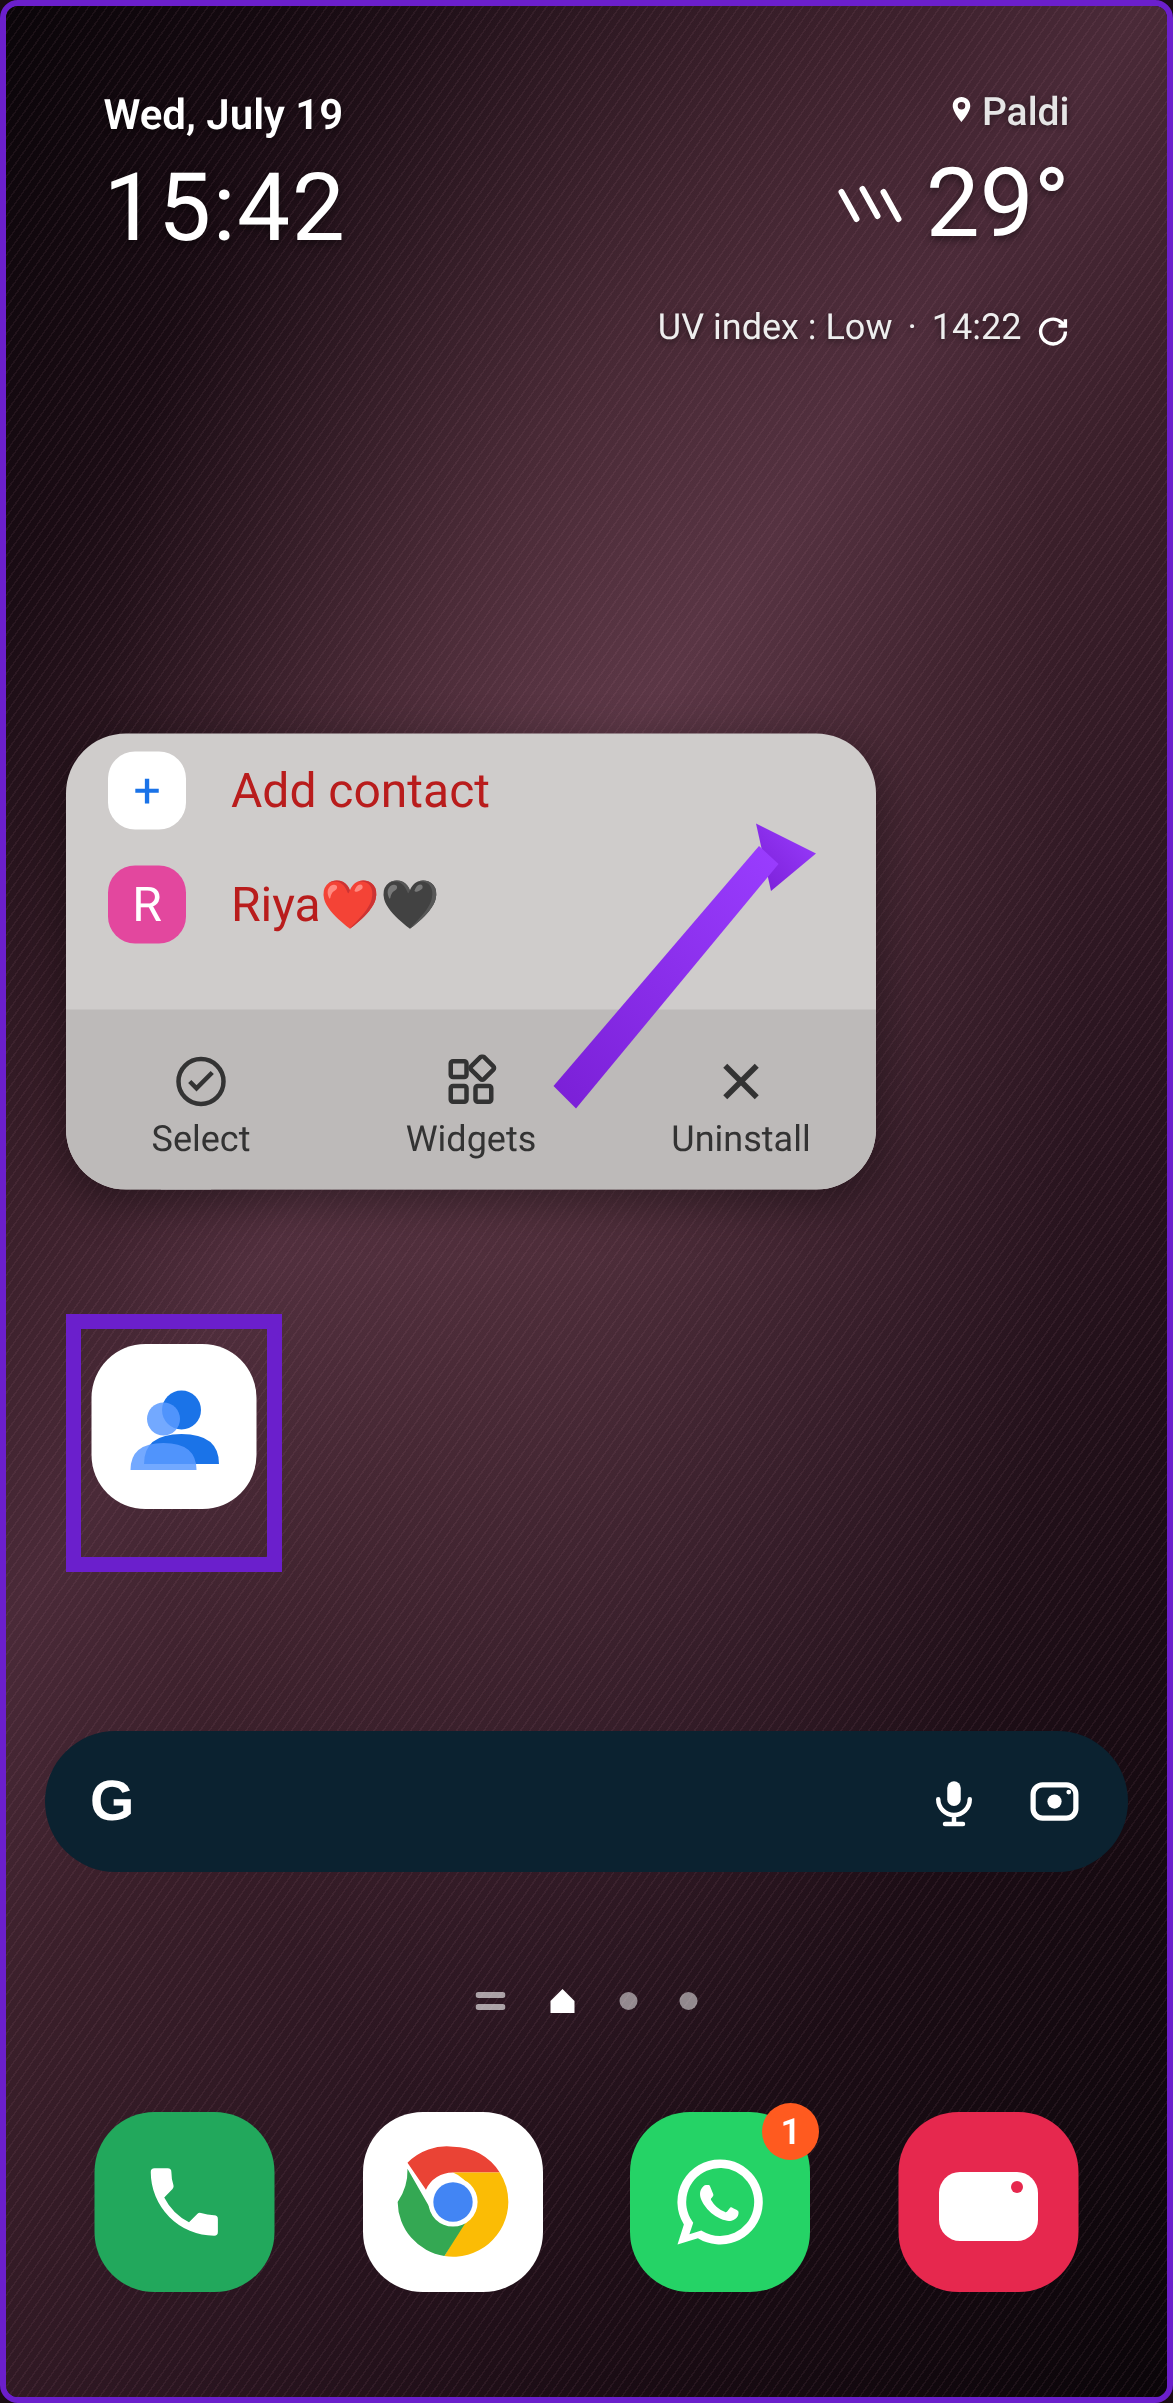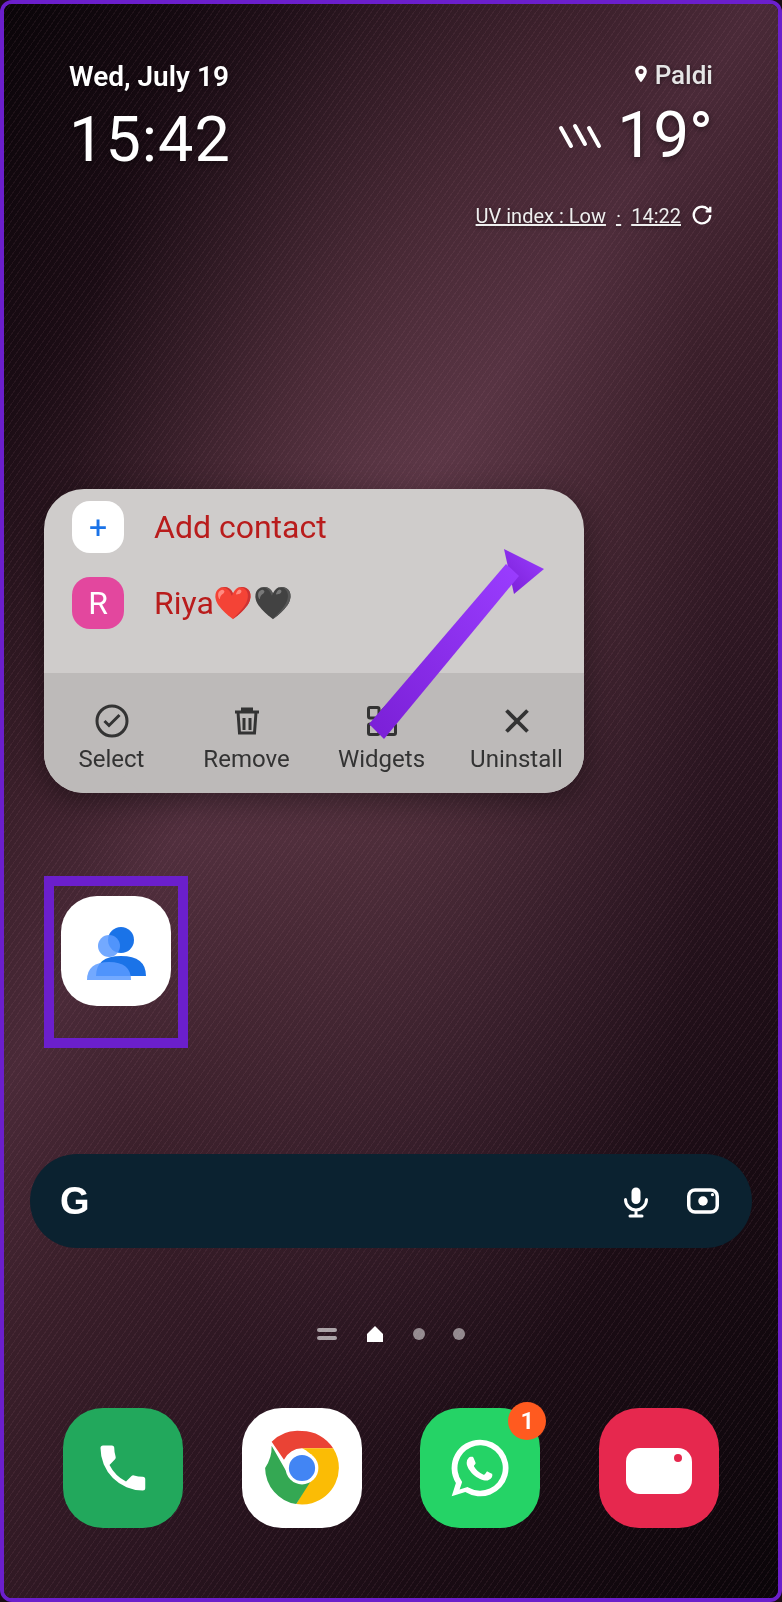--- a/index.html
+++ b/index.html
@@ -60,27 +60,26 @@
   .date { font-size: 28px; font-weight: 600; color: #fff; text-shadow: 0 1px 4px rgba(0,0,0,0.5); }
   .time { font-size: 63px; font-weight: 400; margin-top: 10px; letter-spacing: 1px; text-shadow: 0 2px 6px rgba(0,0,0,0.5); }
   .weather-col { text-align: right; }
   .location { font-size: 26px; font-weight: 500; color: #e5e5e5; text-shadow: 0 1px 4px rgba(0,0,0,0.5); }
   .temp-row { display: flex; align-items: center; justify-content: flex-end; gap: 12px; margin-top: 8px; }
   .temp { font-size: 64px; font-weight: 400; text-shadow: 0 2px 6px rgba(0,0,0,0.5); }
   .weather-sub {
     position: absolute;
     top: 200px;
     right: 65px;
-    font-size: 20px;
+    font-size: 24px;
     color: #eee;
     text-shadow: 0 1px 4px rgba(0,0,0,0.5);
     display: flex;
-    align-items: flex-start;
+    align-items: flex-end;
     gap: 10px;
-    text-decoration: underline;
   }
 
   
   .popup {
     position: absolute;
     top: 485px;
     left: 40px;
     width: 540px;
     border-radius: 40px;
     background: #cfcccb;
@@ -280,21 +279,21 @@
         <svg style="width:20px;height:26px;display:inline-block;vertical-align:-3px;margin-right:4px" viewBox="0 0 24 24" fill="white">
             <path d="M12 2C8 2 5 5 5 9c0 5 7 13 7 13s7-8 7-13c0-4-3-7-7-7zm0 10a3 3 0 110-6 3 3 0 010 6z"></path>
           </svg><span>Paldi</span>
       </div>
       <div class="temp-row">
         <svg style="width:50px;height:36px" viewBox="0 0 50 36" fill="none" stroke="white" stroke-width="4" stroke-linecap="round">
             <line x1="6" y1="10" x2="16" y2="28"></line>
             <line x1="20" y1="8" x2="30" y2="26"></line>
             <line x1="34" y1="10" x2="44" y2="28"></line>
           </svg>
-        <div class="temp">19°</div>
+        <div class="temp">29°</div>
       </div>
     </div>
   </div>
 
   <div class="weather-sub">
     <span>UV index : Low</span>
       <span>·</span>
       <span>14:22</span>
     <svg style="width:22px;height:22px" viewBox="0 0 24 24" fill="none" stroke="white" stroke-width="2.5">
         <path d="M21 12a9 9 0 11-3-6.7L21 8"></path>
@@ -311,26 +310,20 @@
       <div class="icon-box contact-avatar">R</div>
       <div class="label">Riya❤️🖤</div>
     </div>
     <div class="popup-actions">
       <div class="popup-action">
         <svg width="36" height="36" viewBox="0 0 24 24" fill="none" stroke="#333" stroke-width="2">
             <circle cx="12" cy="12" r="10"></circle>
             <polyline points="7,12 10,15 17,8"></polyline>
           </svg>
         <div class="ac-label">Select</div>
-      </div>
-      <div class="popup-action">
-        <svg width="36" height="36" viewBox="0 0 24 24" fill="none" stroke="#333" stroke-width="2">
-            <path d="M4 6h16M9 6V4h6v2M6 6l1 14h10l1-14M10 10v8M14 10v8"></path>
-          </svg>
-        <div class="ac-label">Remove</div>
       </div>
       <div class="popup-action">
         <svg width="36" height="36" viewBox="0 0 24 24" fill="none" stroke="#333" stroke-width="2">
             <rect x="3" y="3" width="7" height="7" rx="1"></rect>
             <rect x="3" y="14" width="7" height="7" rx="1"></rect>
             <rect x="14" y="14" width="7" height="7" rx="1"></rect>
             <rect x="13" y="2" width="8" height="8" rx="1" transform="rotate(45 17 6)"></rect>
           </svg>
         <div class="ac-label">Widgets</div>
       </div>

